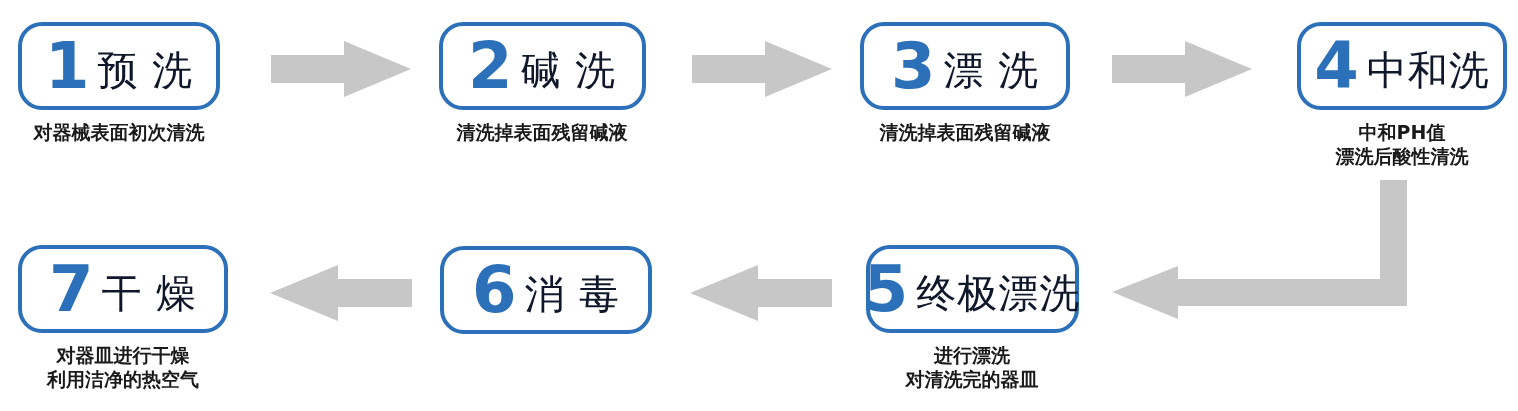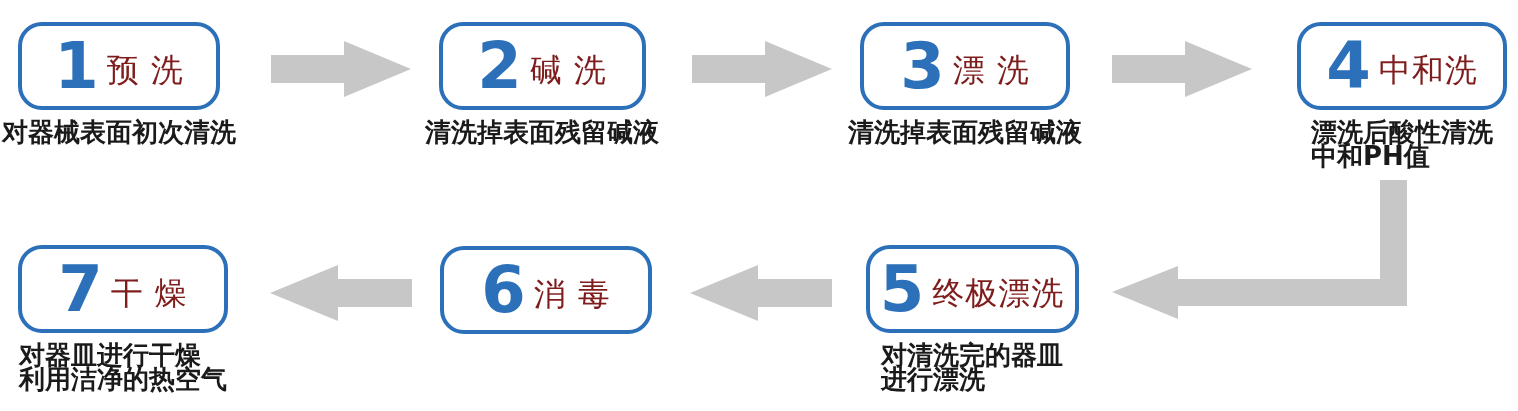--- a/index.html
+++ b/index.html
@@ -21,27 +21,27 @@
     border-radius:24px;
     background:#fff;
     display:flex;align-items:center;justify-content:center;
     box-sizing:border-box;
     width:100%;
   }
   .num{
     font-size:64px;font-weight:bold;color:#2B70B8;line-height:1;
   }
   .label{
-    font-size:32px;color:#7f1d1d;
+    font-size:40px;color:#0f172a;
     margin-left:8px;margin-top:7px;
     letter-spacing:1px;white-space:nowrap;line-height:1;
   }
   .caption{
-    margin-top:10px;
-    font-size:26px;font-weight:bold;color:#1A1A1A;
+    margin-top:10px;text-align:center;
+    font-size:19px;font-weight:bold;color:#1A1A1A;
     line-height:24px;white-space:nowrap;
   }
   .s1{left:-6px;top:22px}  .s1 .box{width:202px}
   .s2{left:417px;top:22px} .s2 .box{width:207px}
   .s3{left:840px;top:22px} .s3 .box{width:210px}
   .s4{left:1277px;top:22px}.s4 .box{width:210px}
   .s5{left:847px;top:245px}.s5 .box{width:213px}
   .s6{left:421px;top:246px}.s6 .box{width:212px}
   .s7{left:-2px;top:245px} .s7 .box{width:210px}
   .arrow{position:absolute;display:block;}
@@ -89,33 +89,33 @@
       <div>清洗掉表面残留碱液</div>
     </div>
   </div>
 
   <div class="step s4">
     <div class="box">
       <span class="num">4</span>
       <span class="label">中和洗</span>
     </div>
     <div class="caption">
+      <div>中和PH值</div>
       <div>漂洗后酸性清洗</div>
-      <div>中和PH值</div>
     </div>
   </div>
 
   <div class="step s5">
     <div class="box">
       <span class="num">5</span>
       <span class="label">终极漂洗</span>
     </div>
     <div class="caption">
+      <div>进行漂洗</div>
       <div>对清洗完的器皿</div>
-      <div>进行漂洗</div>
     </div>
   </div>
 
   <div class="step s6">
     <div class="box">
       <span class="num">6</span>
       <span class="label">消 毒</span>
     </div>
   </div>
 

